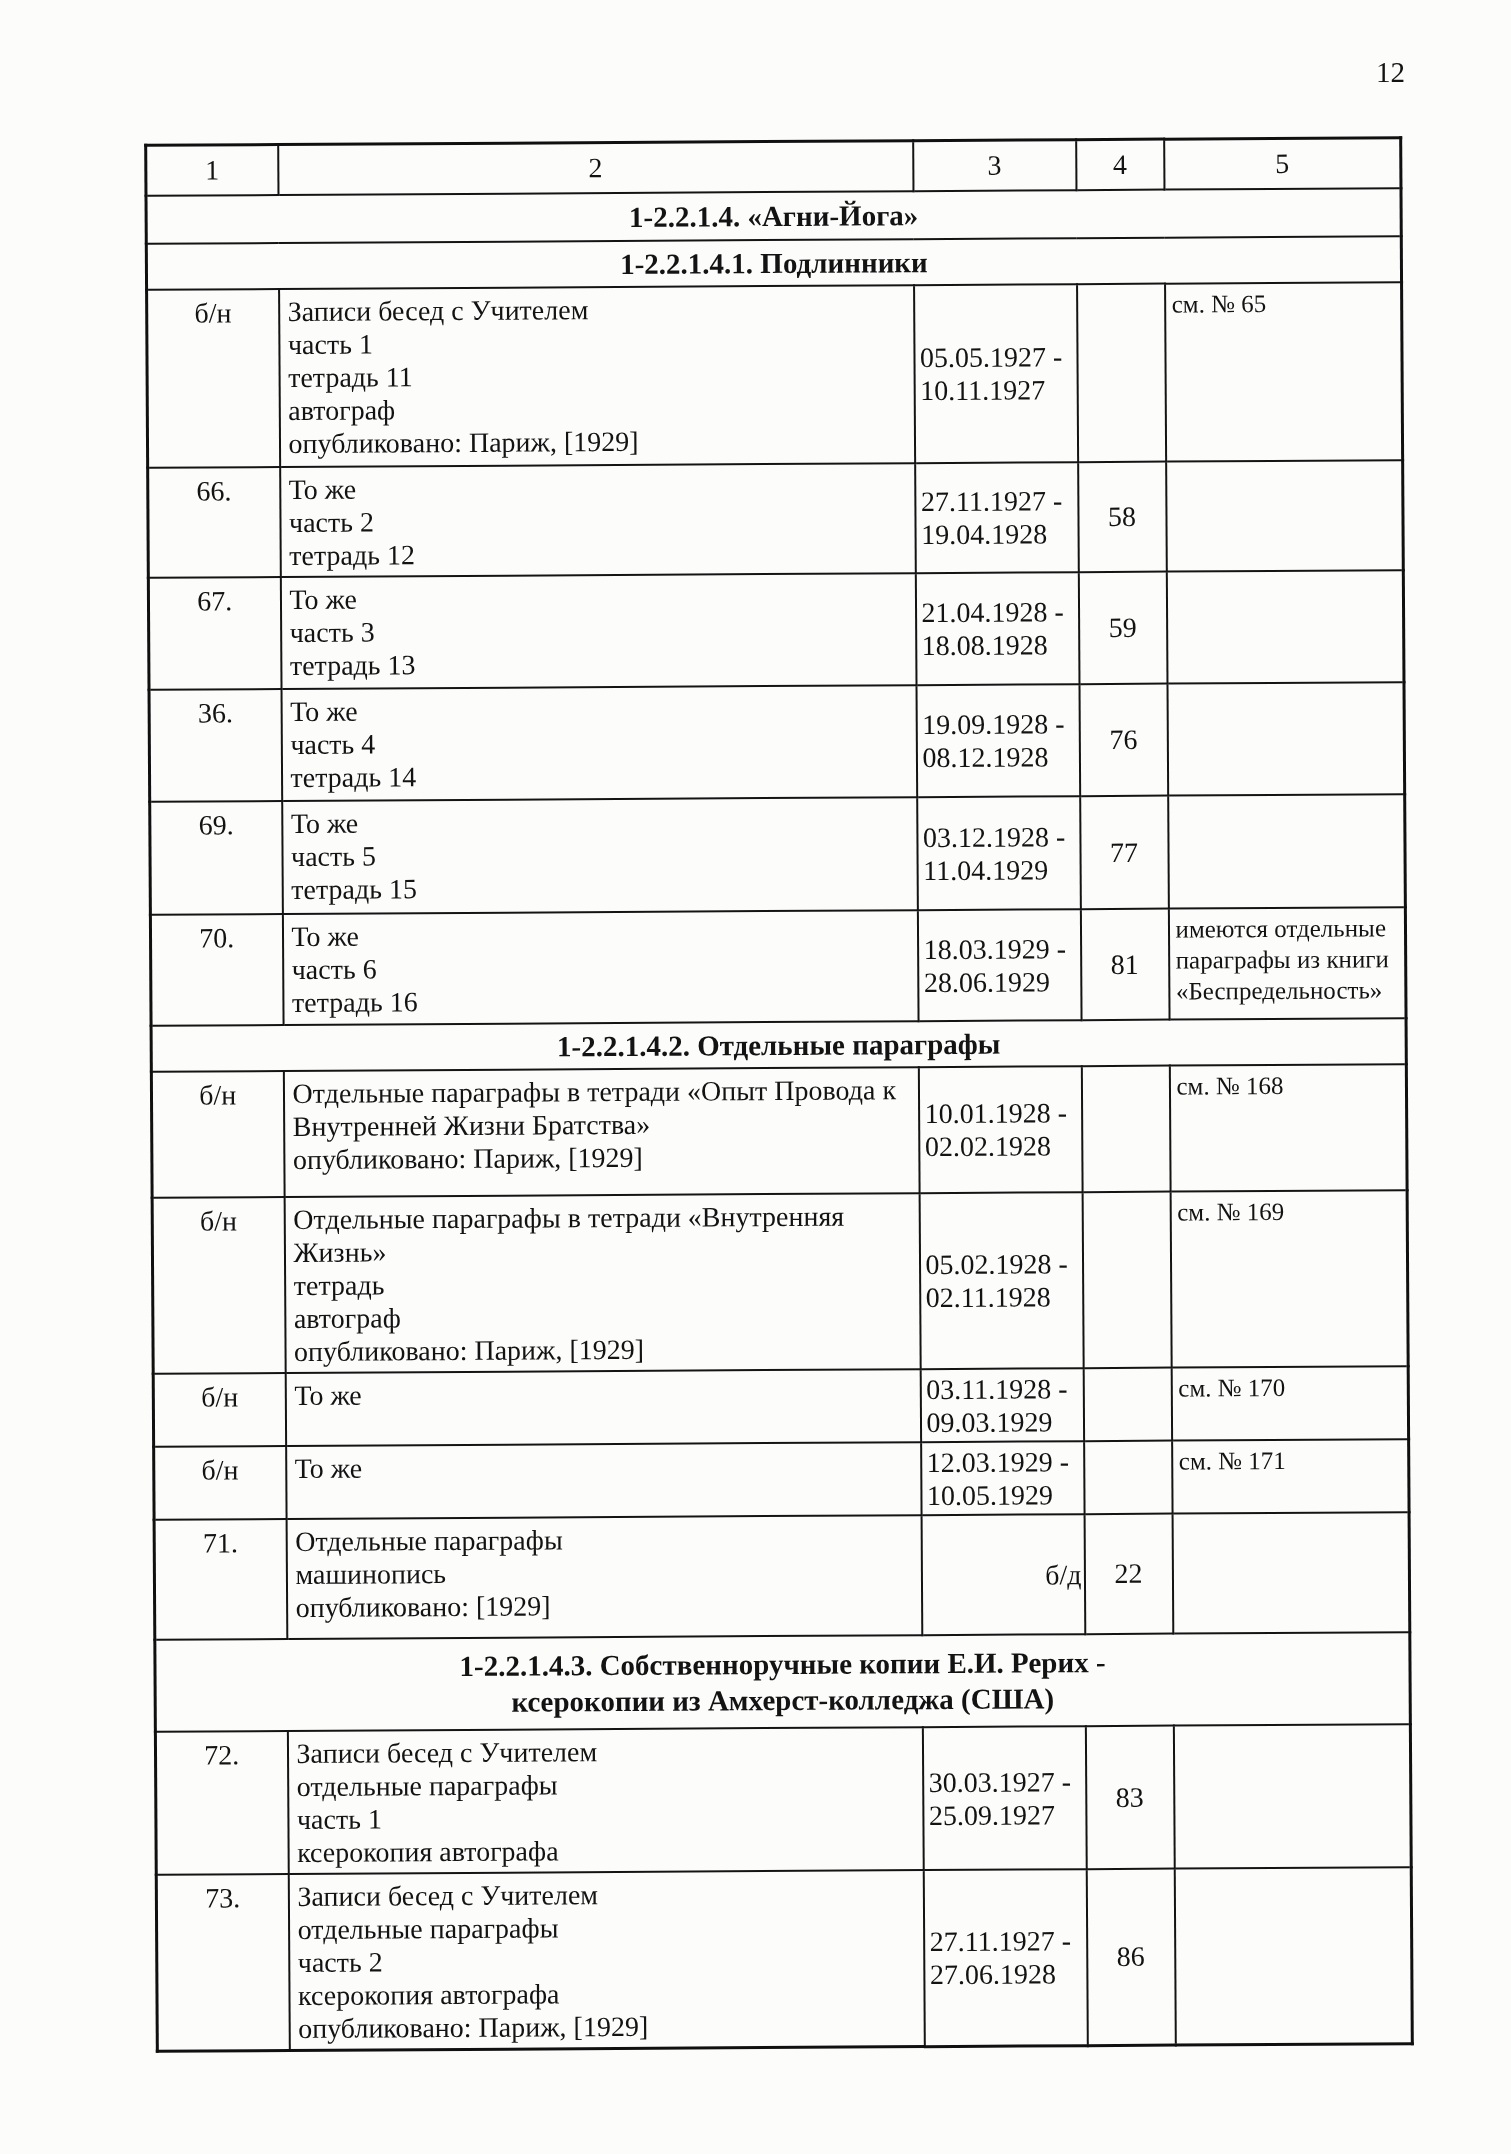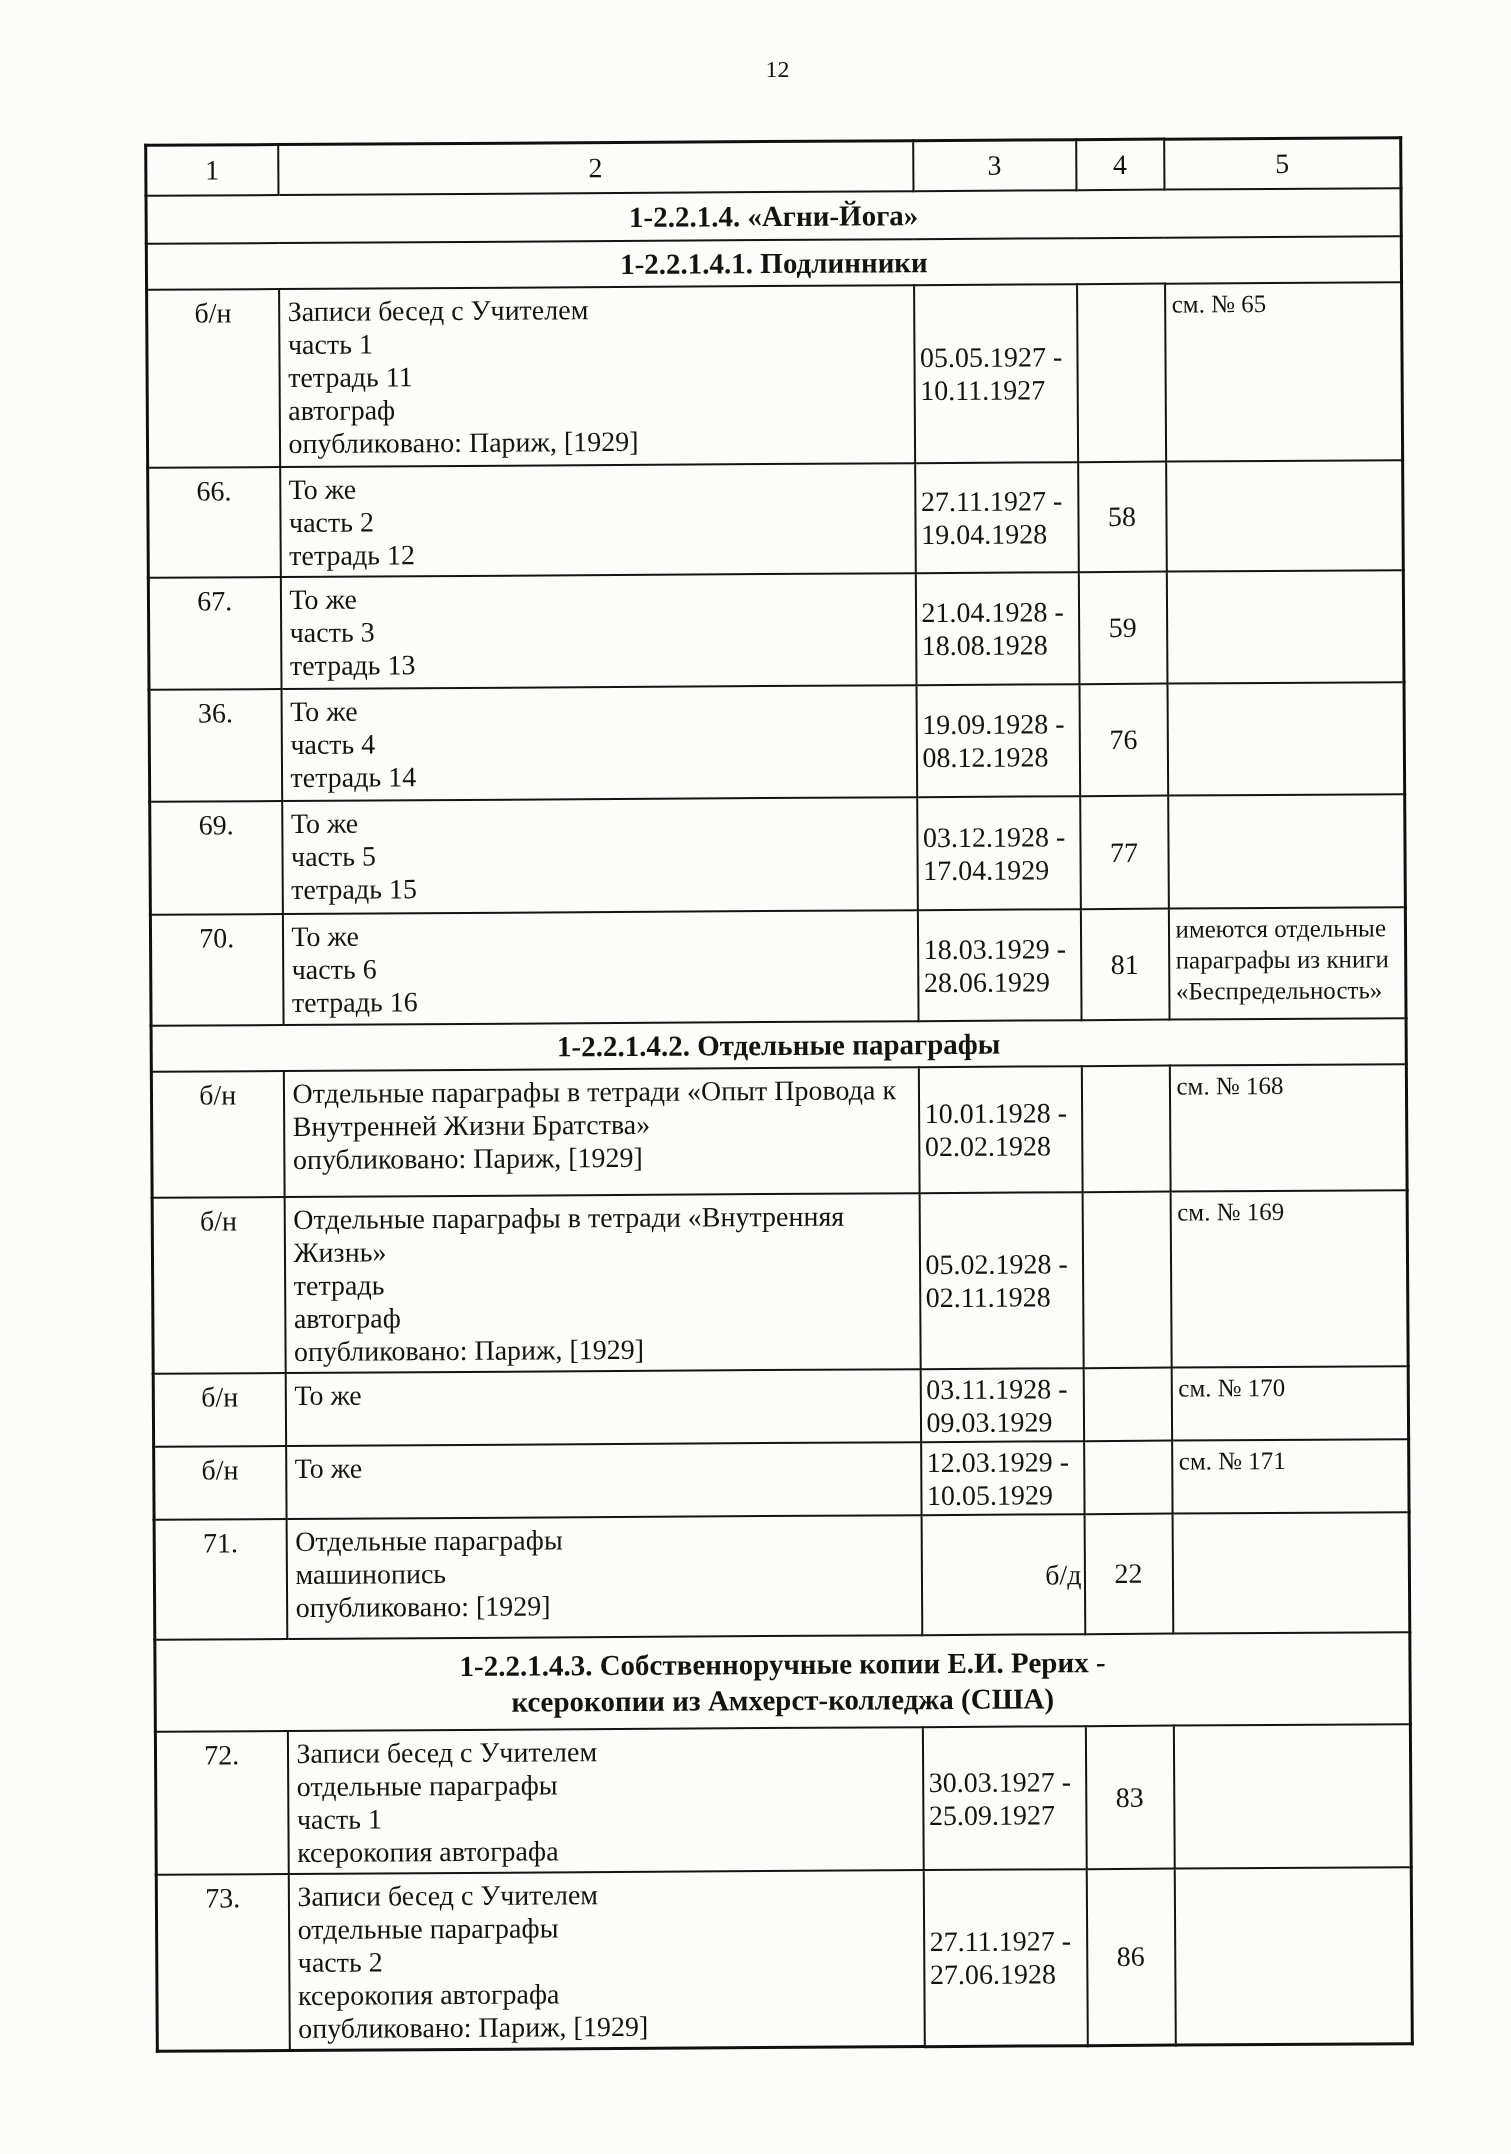--- a/index.html
+++ b/index.html
@@ -15,22 +15,22 @@
   .sheet {
     position: relative;
     width: 1511px;
     height: 2154px;
   }
   .page-number {
     position: absolute;
     top: 56px;
     left: 150px;
     width: 1255px;
-    text-align: center;
-    font-size: 24px;
+    text-align: right;
+    font-size: 29px;
   }
   table.doc-table {
     position: absolute;
     left: 150px;
     top: 140px;
     width: 1255px;
     border-collapse: collapse;
     table-layout: fixed;
     transform: rotate(-0.35deg);
     border: 3px solid #101010;
@@ -160,21 +160,21 @@
 08.12.1928</td>
           <td class="col-sheets">76</td>
           <td class="col-note"></td>
         </tr>
         <tr style="height: 113px;">
           <td class="col-no">69.</td>
           <td class="col-desc">То же
 часть 5
 тетрадь 15</td>
           <td class="col-dates">03.12.1928 -
-17.04.1929</td>
+11.04.1929</td>
           <td class="col-sheets">77</td>
           <td class="col-note"></td>
         </tr>
         <tr style="height: 111px;">
           <td class="col-no">70.</td>
           <td class="col-desc">То же
 часть 6
 тетрадь 16</td>
           <td class="col-dates">18.03.1929 -
 28.06.1929</td>

